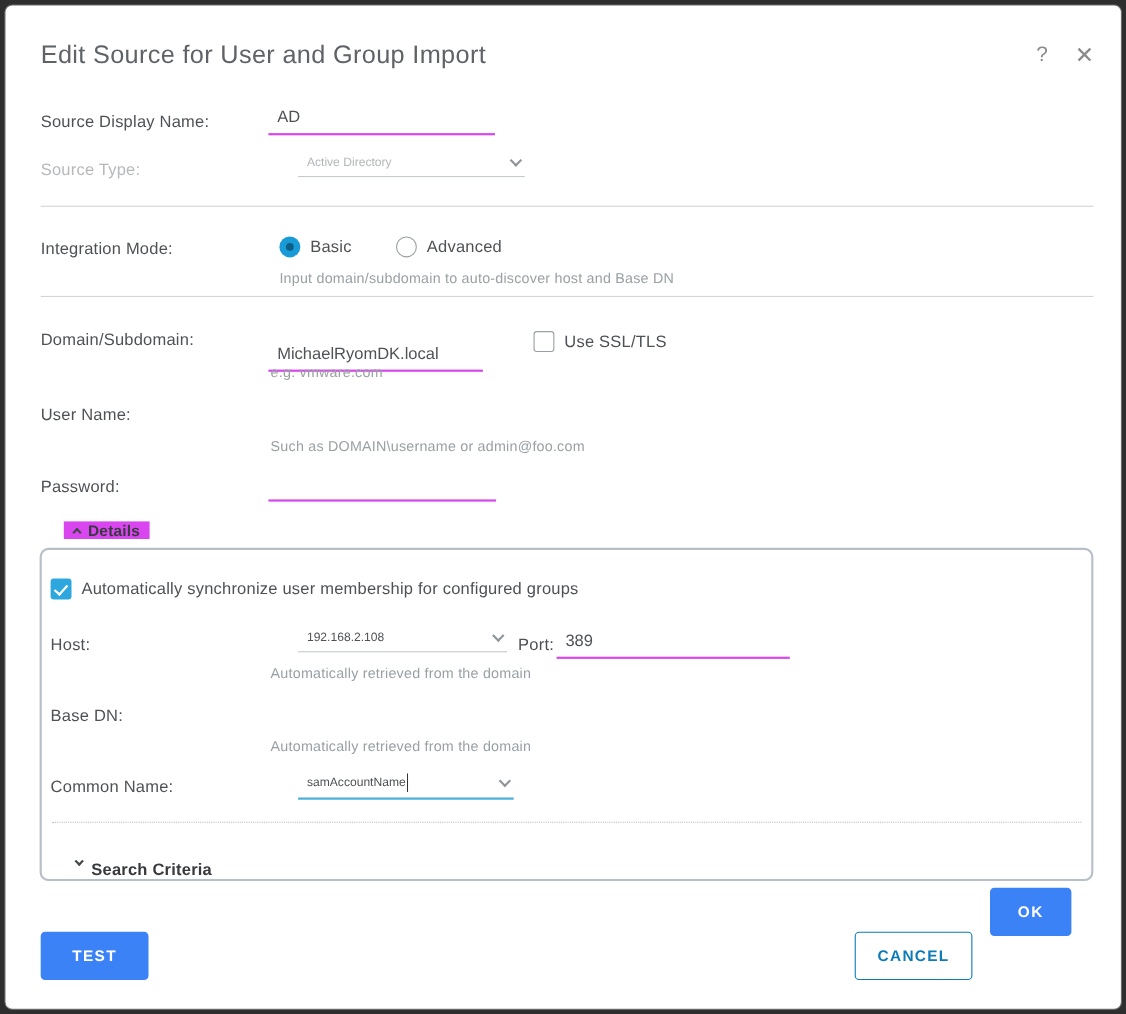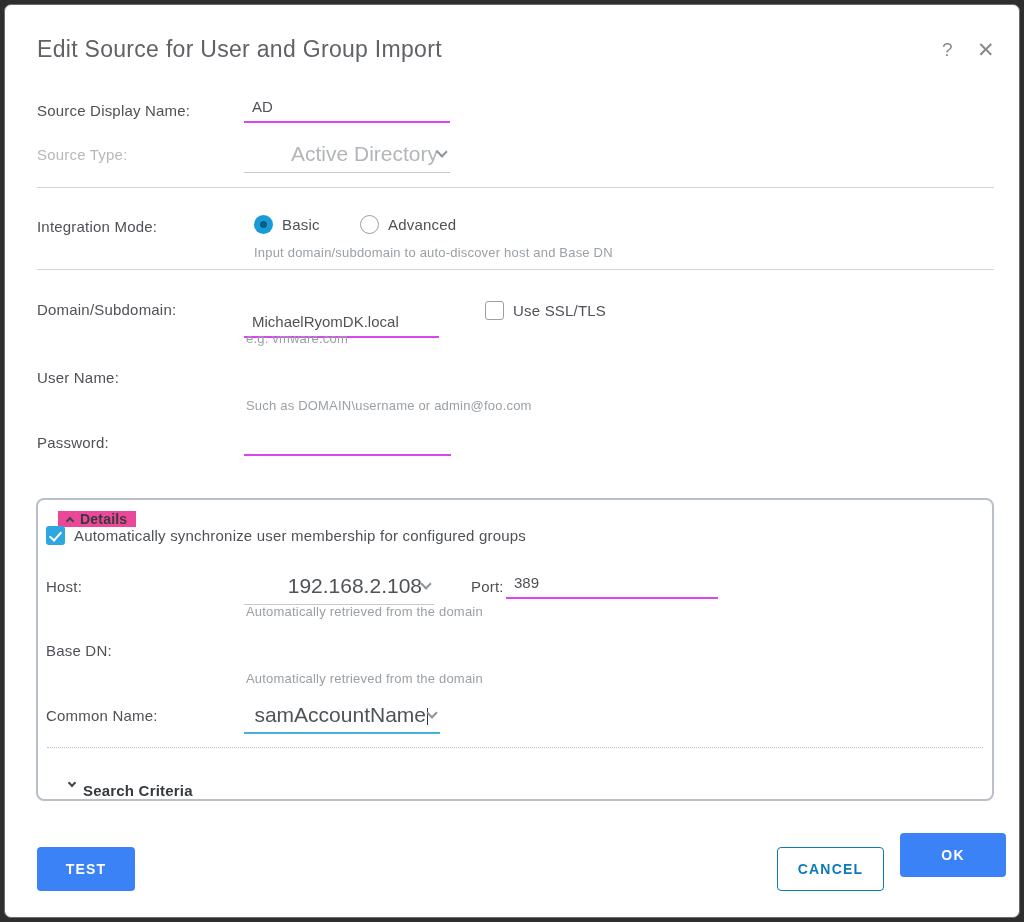--- a/index.html
+++ b/index.html
@@ -26,23 +26,24 @@
   .lbl.dis { color:#b6b8bb; }
   .hint { font-size:13px; color:#9aa0a5; letter-spacing:.2px; }
 
   
   .tf {
     border:none; border-bottom:2px solid #d946ef; background:transparent;
     font-family:"Liberation Sans", sans-serif; font-size:15px; color:#4f5256;
     padding:3px 4px 6px 8px; outline:none;
   }
   .combo {
-    border-bottom:1px solid #c6cacc; font-size:21px; color:#4f5256;
-    padding:3px 4px 6px 8px; display:flex; align-items:center; justify-content:flex-end;
+    border-bottom:1px solid #c6cacc; font-size:11px; color:#4f5256;
+    padding:3px 4px 6px 8px; display:flex; align-items:center; justify-content:space-between;
     cursor:pointer;
+    margin-left:27px;
   }
   .combo .val { white-space:nowrap; overflow:hidden; }
   .combo.dis { color:#b3b6b9; }
   .combo.focused { border-bottom:2px solid #49AFD9; padding-bottom:5px; }
 
   .chev { display:inline-block; width:8px; height:8px;
     border-right:2px solid #8f959b; border-bottom:2px solid #8f959b; flex:0 0 auto; }
   .chev.down { transform:rotate(45deg); margin-top:-4px; }
   .chev.up { transform:rotate(-135deg); margin-top:4px; }
   .chev.dark { width:6px; height:6px; border-right:2px solid #44474a; border-bottom:2px solid #44474a; }
@@ -60,21 +61,21 @@
   .cb { width:19px; height:19px; border-radius:3px; display:inline-block; cursor:pointer; flex:0 0 auto; position:relative; }
   .cb.off { border:1px solid #9aa0a5; background:#fff; }
   .cb.on { background:#2EA7DF; }
   .cb.on::after { content:""; position:absolute; left:6px; top:2.5px; width:5px; height:10px;
     border-right:2px solid #fff; border-bottom:2px solid #fff; transform:rotate(42deg); }
 
   .inline-row { display:flex; align-items:center; gap:9px; }
 
   
   .fs-box { left:31px; top:493px; width:958px; height:303px; border:2px solid #b9bfc9; border-radius:8px; }
-  .fs-legend { left:53px; top:506px; background:#ec4899; padding:0 9px; display:flex; align-items:center; gap:7px; cursor:pointer; }
+  .fs-legend { left:53px; top:469px; background:#d946ef; padding:0 9px; display:flex; align-items:center; gap:7px; cursor:pointer; }
   .fs-legend .txt { font-size:14px; font-weight:bold; color:#37393c; letter-spacing:.2px; }
 
   .search-toggle { display:flex; align-items:center; gap:8px; cursor:pointer; }
   .search-toggle .txt { font-size:15px; font-weight:bold; color:#37393c; letter-spacing:.2px;margin-top:12px; }
 
   
   .btn { position:absolute; height:44px; border-radius:4px; font-family:"Liberation Sans", sans-serif;
     font-size:14px; font-weight:bold; letter-spacing:1.2px; cursor:pointer; border:none; }
   .btn.primary { background:#3b82f6; color:#fff; }
   .btn.outline { background:#fff; color:#0C7BB8; border:1px solid #0C7BB8; }
@@ -158,15 +159,15 @@
   </div>
 
   <div class="abs dotted" style="left:42px; top:742px; width:936px;"></div>
   <div class="abs search-toggle" style="left:64px; top:765px;">
     <span class="chev dark down"></span>
     <span class="txt">Search Criteria</span>
   </div>
 
   <button class="btn primary" style="left:32px; top:842px; width:98px;">TEST</button>
   <button class="btn outline" style="left:772px; top:842px; width:107px;">CANCEL</button>
-  <button class="btn primary" style="left:895px; top:828px; width:106px;">OK</button>
+  <button class="btn primary" style="left:895px; top:802px; width:74px;">OK</button>
 
 </div>
 
 </body></html>

